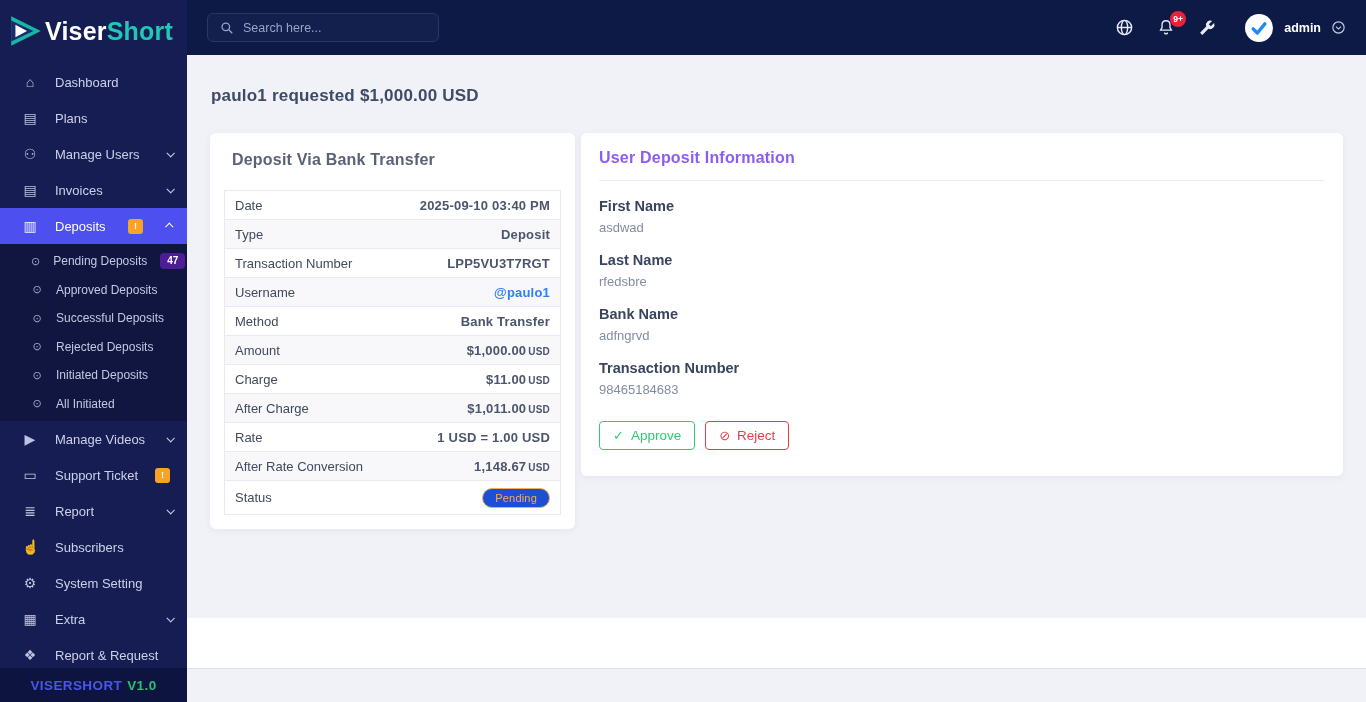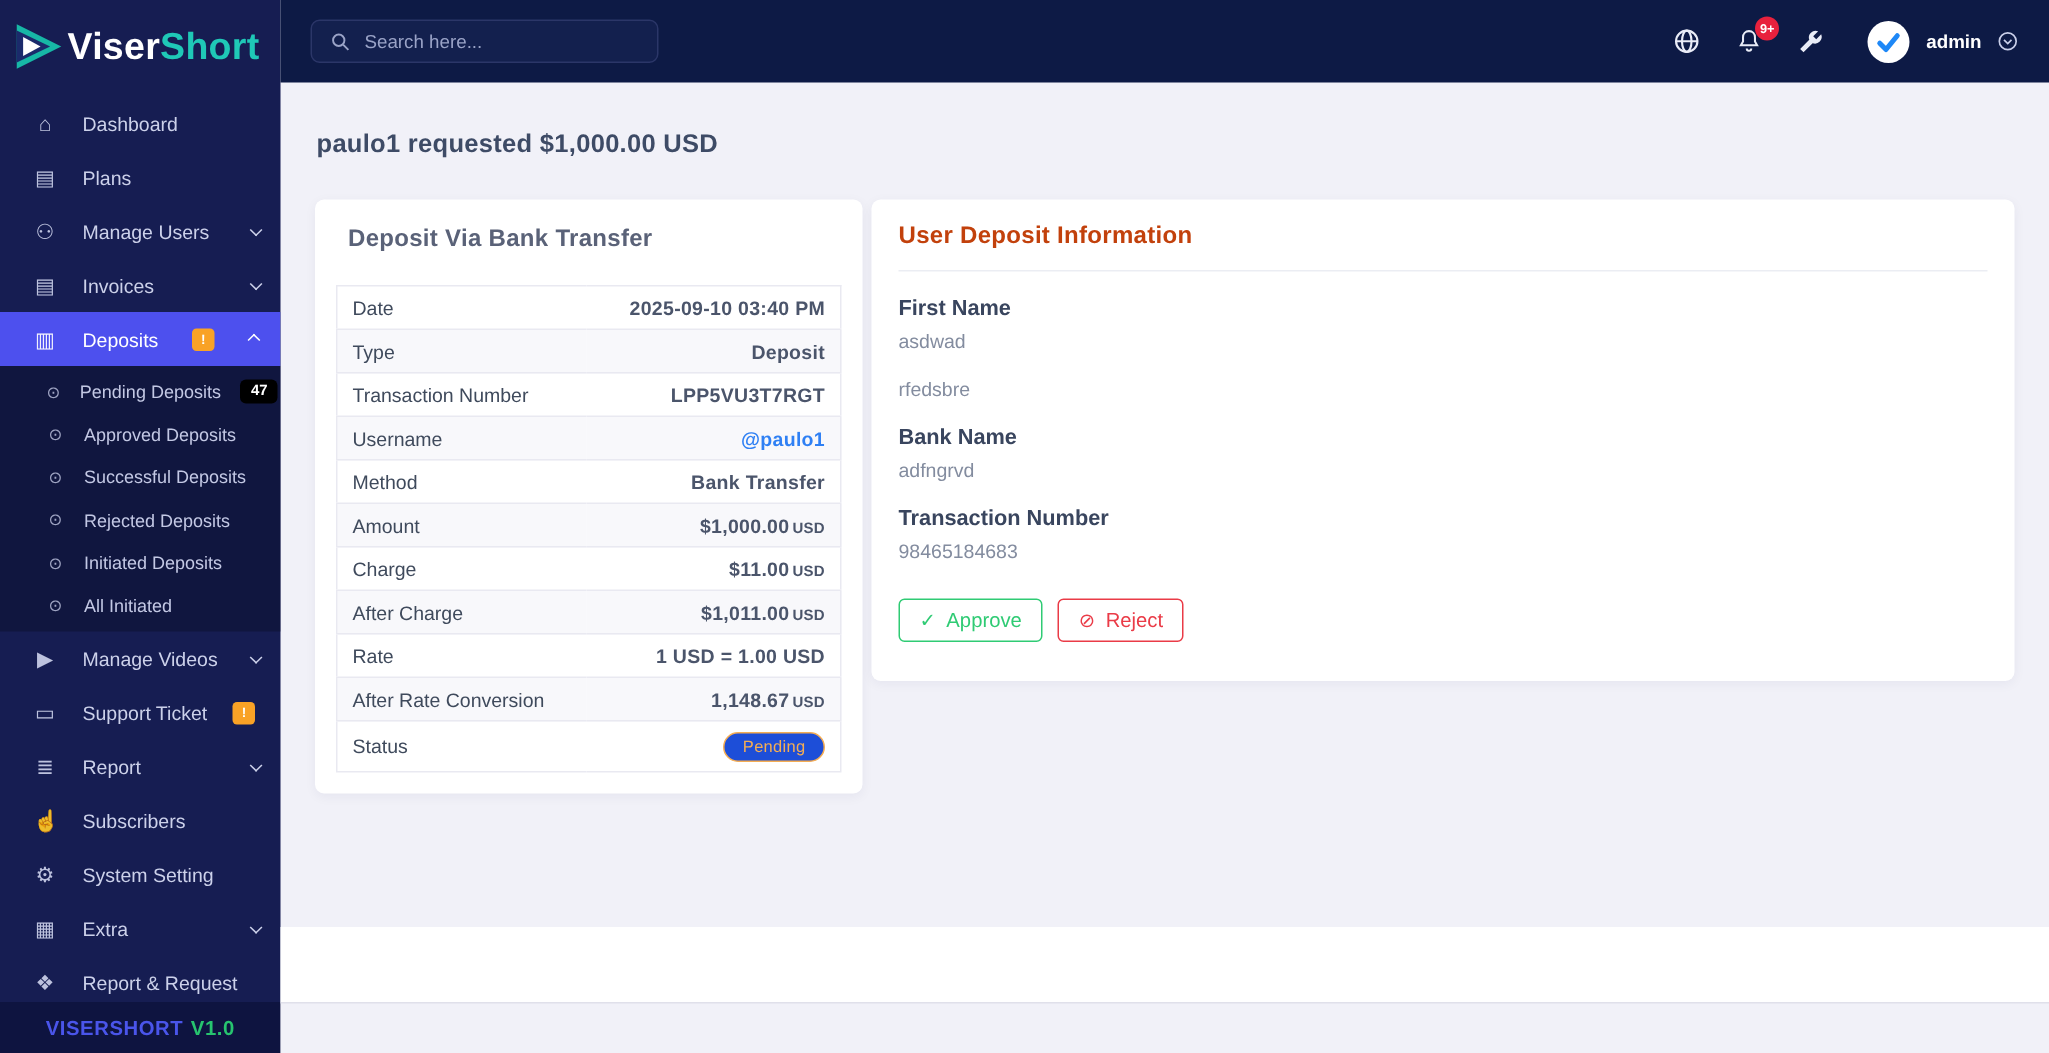--- a/index.html
+++ b/index.html
@@ -16,21 +16,21 @@
   .logo-text { font-size:25px; font-weight:bold; color:#ffffff; letter-spacing:.2px; }
   .logo-text .teal { color:#1fc8b7; }
   .side-nav { flex:1; overflow:hidden; padding-top:2px; }
   .nav-item { height:36px; display:flex; align-items:center; padding:0 14px 0 22px; gap:17px;
               color:#ccd1ea; font-size:13px; cursor:pointer; }
   .nav-item .ic { width:16px; text-align:center; font-size:14px; opacity:.92; flex-shrink:0; }
   .nav-item .lbl { flex:1; white-space:nowrap; }
   .nav-item.active { background:#4d50ee; color:#ffffff; }
   .badge-warn { background:#f9a226; color:#fff; font-size:9px; font-weight:bold;
                 padding:3px 6px; border-radius:3px; margin-right:7px; line-height:1; }
-  .badge-count { background:#000000; color:#fff; font-size:10px; font-weight:bold;
+  .badge-count { background:#4c1d95; color:#fff; font-size:10px; font-weight:bold;
                  padding:3px 7px; border-radius:4px; line-height:1; }
   .chev { width:6px; height:6px; border-right:1.6px solid currentColor; border-bottom:1.6px solid currentColor;
           flex-shrink:0; }
   .chev.down { transform:rotate(45deg) translateY(-1px); }
   .chev.up   { transform:rotate(-135deg) translateY(-1px); }
   .submenu { background:#10163f; padding:3px 0; }
   .sub-item { height:28.5px; display:flex; align-items:center; padding:0 14px 0 31px; gap:13px;
               color:#c3c8e4; font-size:12px; cursor:pointer; }
   .sub-item .ic { font-size:11px; opacity:.8; width:12px; text-align:center; }
   .sub-item .lbl { flex:1; white-space:nowrap; }
@@ -68,21 +68,21 @@
   table.kv tr:nth-child(even) { background:#f8f8fb; }
   table.kv td { padding:6.5px 10px; }
   td.k { color:#3f4a5c; }
   td.v { text-align:right; font-weight:bold; color:#4b556b; letter-spacing:.2px; white-space:nowrap; }
   td.v .suffix { font-size:10px; margin-left:2px; }
   .user-link { color:#2f80f4; text-decoration:none; font-weight:bold; cursor:pointer; }
   .status-pill { display:inline-block; border:1px solid #f5ad53; color:#f5ad53; background:#1d4ed8;
                  border-radius:999px; padding:3px 12px; font-size:11px; font-weight:400; }
 
   .card-right { flex:1; padding:16px 18px 26px; }
-  .card-right .card-title { color:#c2410c; padding-bottom:13px; border-bottom:1px solid #ebedf3; }
+  .card-right .card-title { color:#8b5cf6; padding-bottom:13px; border-bottom:1px solid #ebedf3; }
   .field { margin-top:17px; }
   .field-label { font-size:14.5px; font-weight:bold; color:#39455e; margin-bottom:6px; }
   .field-value { font-size:13px; color:#838c9f; }
   .actions { margin-top:24px; display:flex; gap:10px; }
   .btn { display:inline-flex; align-items:center; gap:7px; padding:6px 13px; border-radius:4px;
          background:transparent; font-size:13.5px; cursor:pointer; font-family:"Liberation Sans",sans-serif; }
   .btn .bic { font-size:13px; line-height:1; }
   .btn-approve { border:1px solid #2fcb74; color:#2fcb74; }
   .btn-reject  { border:1px solid #ea3b47; color:#ea3b47; }
 
@@ -302,20 +302,21 @@
       </section>
 
       <section class="card card-right">
         <h2 class="card-title">User Deposit Information</h2>
         <div>
             <div class="field">
               <div class="field-label">First Name</div>
               <div class="field-value">asdwad</div>
             </div>
             <div class="field">
+              <div class="field-label">Last Name</div>
               <div class="field-value">rfedsbre</div>
             </div>
             <div class="field">
               <div class="field-label">Bank Name</div>
               <div class="field-value">adfngrvd</div>
             </div>
             <div class="field">
               <div class="field-label">Transaction Number</div>
               <div class="field-value">98465184683</div>
             </div>

